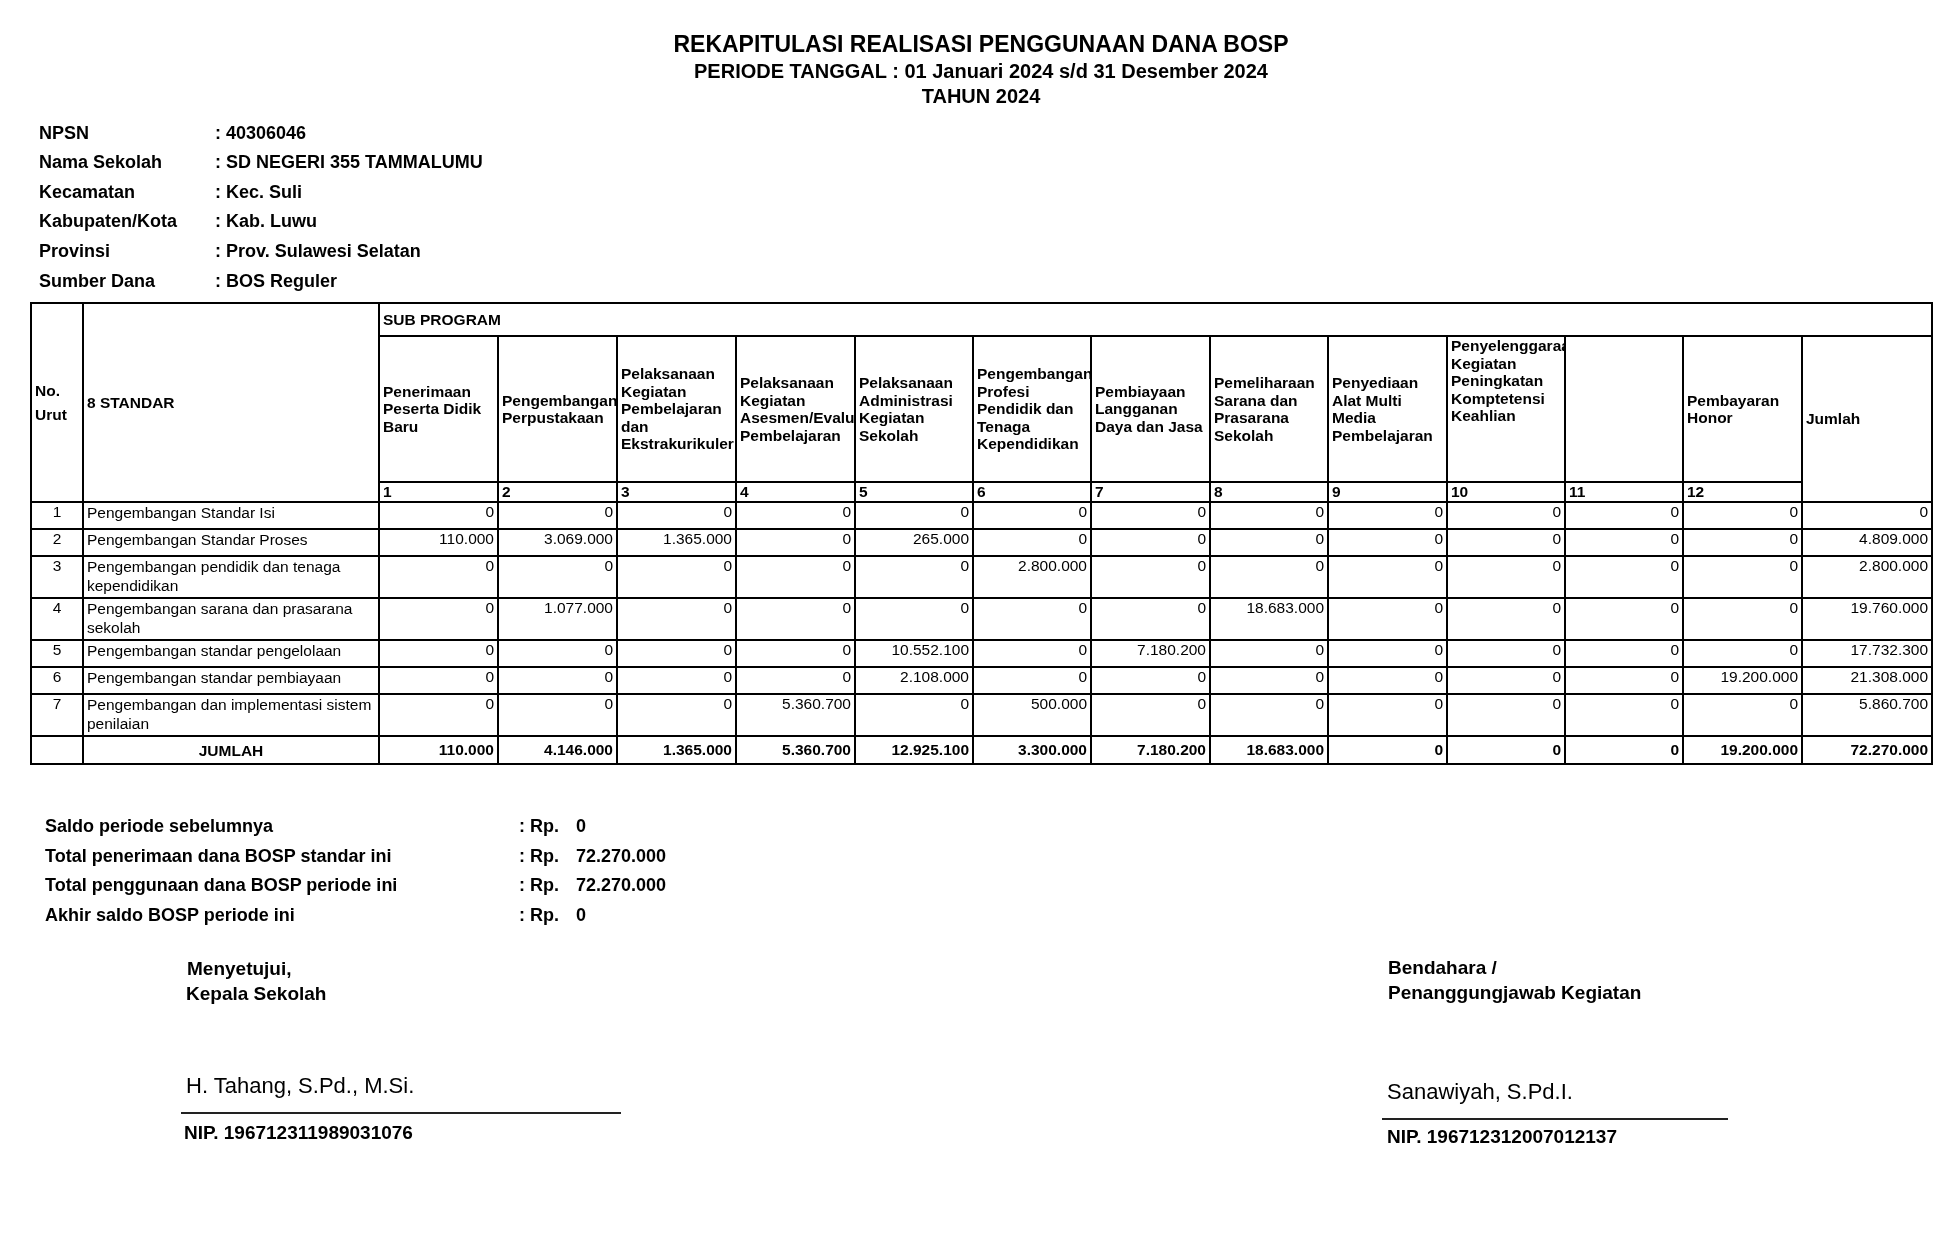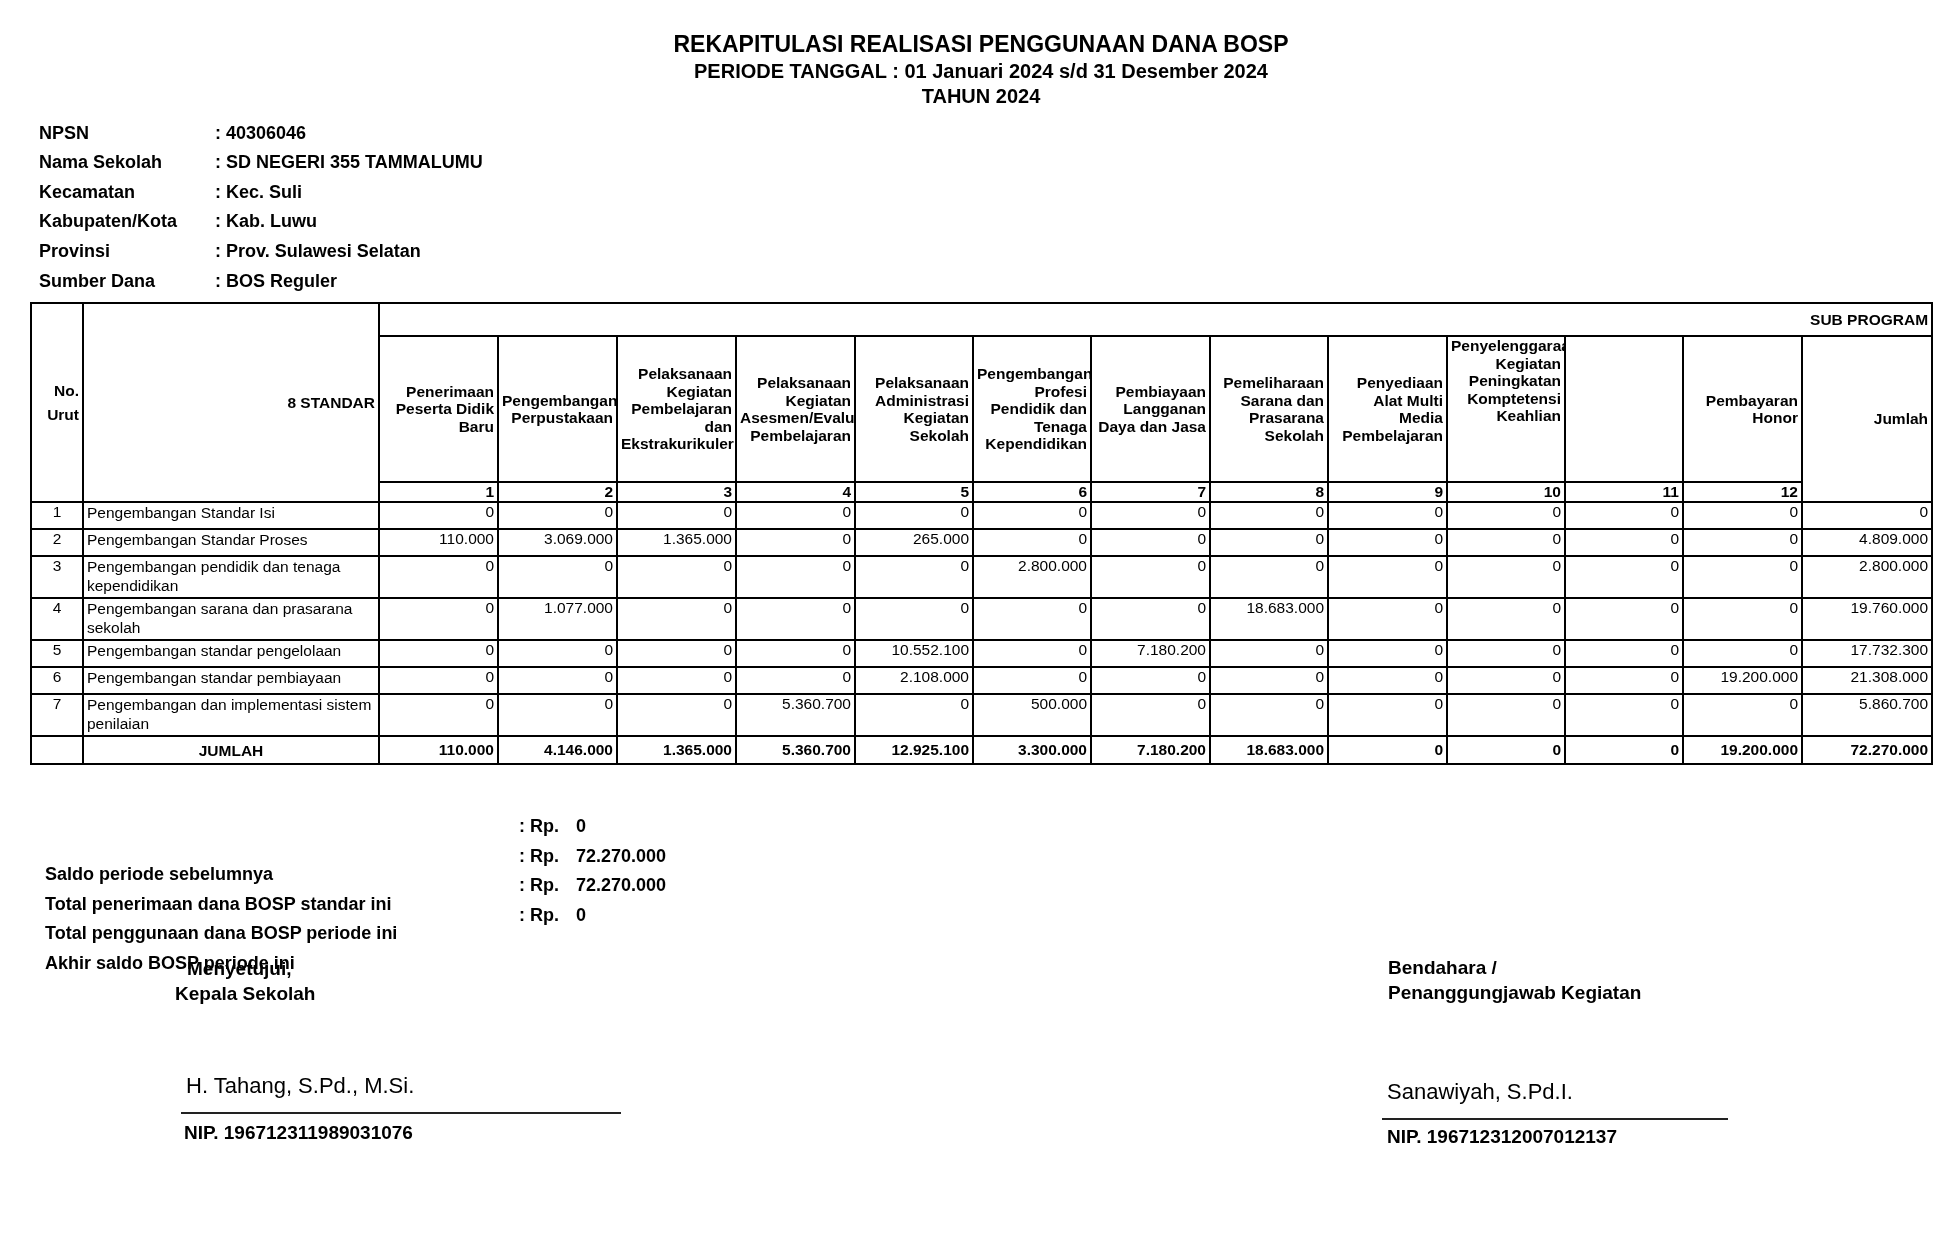--- a/index.html
+++ b/index.html
@@ -7,36 +7,36 @@
          font-family:"Liberation Sans", sans-serif; color:#000; }
   .abs { position:absolute; white-space:nowrap;font-weight:bold; }
   .title { left:0; width:1962px; text-align:center; font-weight:bold; }
   .t1 { top:31px; font-size:23px; }
   .t2 { top:60px; font-size:20px; }
   .t3 { top:85px; font-size:20px; }
   .info-label { left:39px; font-size:18px; }
   .info-val { left:215px; font-size:18px; }
   table.rekap { position:absolute; left:30px; top:302px; border-collapse:collapse; table-layout:fixed; width:1901px; }
   table.rekap td, table.rekap th { border:2px solid #000; padding:0 3px; font-size:15.5px; overflow:hidden; }
-  table.rekap th { font-weight:bold; text-align:right; vertical-align:middle; }
+  table.rekap th { font-weight:bold; text-align:left; vertical-align:middle; }
   th.subprog { height:31px; font-size:20px; }
   th.colhead { height:144px; font-size:13px; line-height:17.5px; vertical-align:middle; padding:0 1px; }
   th.colhead.top { vertical-align:top; }
   th.colnum { height:18px; font-size:13px; }
   th.big { font-size:26px; }
   th.nourut { font-size:21px; line-height:24px; padding:0; }
   th.jumlahh { font-size:21px; }
   td.no { text-align:center; vertical-align:top; }
   td.std { text-align:left; vertical-align:top; line-height:19px; padding-top:2px; }
   td.num { text-align:right; vertical-align:top; padding-top:3px; }
   tr.r1 td { height:25px; }
   tr.r2 td { height:40px; }
   tr.tot td { height:26px; font-weight:bold; vertical-align:middle; padding-top:0; }
   tr.tot td.std { text-align:center; vertical-align:middle; }
-  .sum-label { left:45px; font-size:18px;margin-top:48px; }
+  .sum-label { left:45px; font-size:18px; }
   .sum-rp { left:519px; font-size:18px; font-weight:bold; }
   .sum-val { left:576px; font-size:18px; font-weight:bold; }
   .sig { font-size:19px; }
   .sig-name { font-size:22px; font-weight:normal; }
   .sig-line { position:absolute; height:0; border-top:2px solid #222; }
 </style>
 </head>
 <body>
 
 <div class="abs title t1">REKAPITULASI REALISASI PENGGUNAAN DANA BOSP</div>
@@ -265,21 +265,21 @@
   <div class="abs sum-rp" style="top:875px">: Rp.</div>
   <div class="abs sum-val" style="top:875px">72.270.000</div>
 
   <div class="abs sum-label" style="top:905px">Akhir saldo BOSP periode ini</div>
   <div class="abs sum-rp" style="top:905px">: Rp.</div>
   <div class="abs sum-val" style="top:905px">0</div>
 </div>
 
 <div>
   <div class="abs sig" style="left:187px; top:958px">Menyetujui,</div>
-  <div class="abs sig" style="left:175px; top:983px">Kepala Sekolah</div>
+  <div class="abs sig" style="left:186px; top:983px">Kepala Sekolah</div>
   <div class="abs sig-name" style="left:186px; top:1073px">H. Tahang, S.Pd., M.Si.</div>
   <div class="sig-line" style="left:181px; top:1112px; width:440px"></div>
   <div class="abs sig" style="left:184px; top:1122px">NIP. 196712311989031076</div>
 </div>
 
 <div>
   <div class="abs sig" style="left:1388px; top:957px">Bendahara /</div>
   <div class="abs sig" style="left:1388px; top:982px">Penanggungjawab Kegiatan</div>
   <div class="abs sig-name" style="left:1387px; top:1079px">Sanawiyah, S.Pd.I.</div>
   <div class="sig-line" style="left:1382px; top:1118px; width:346px"></div>

